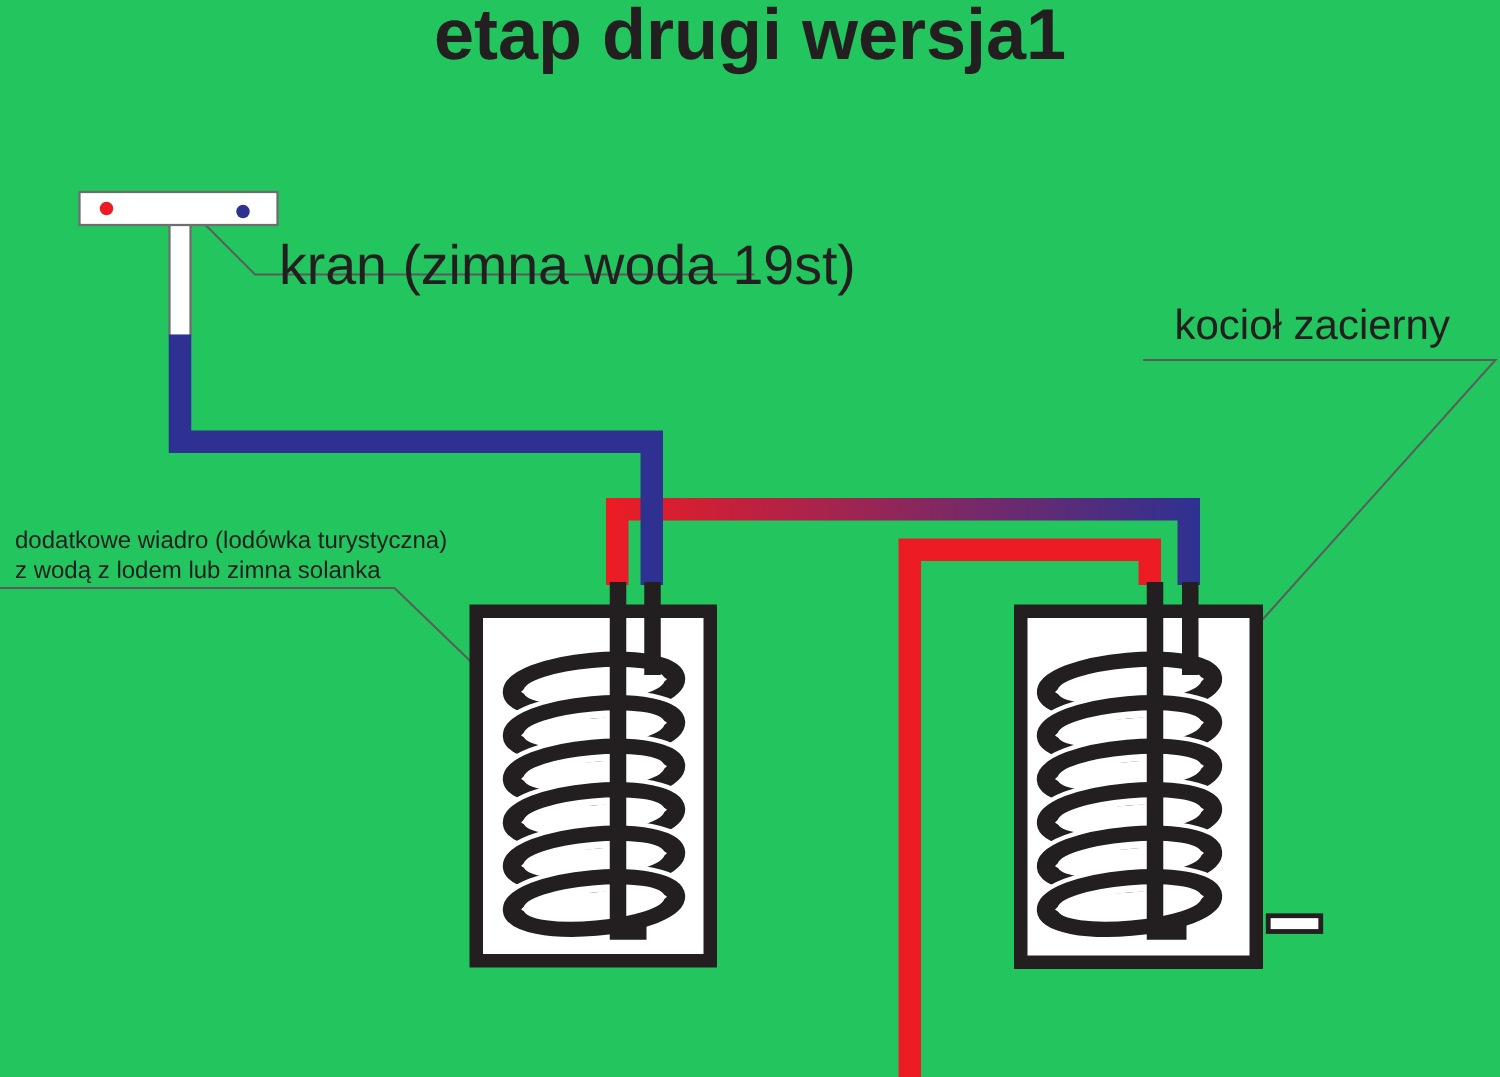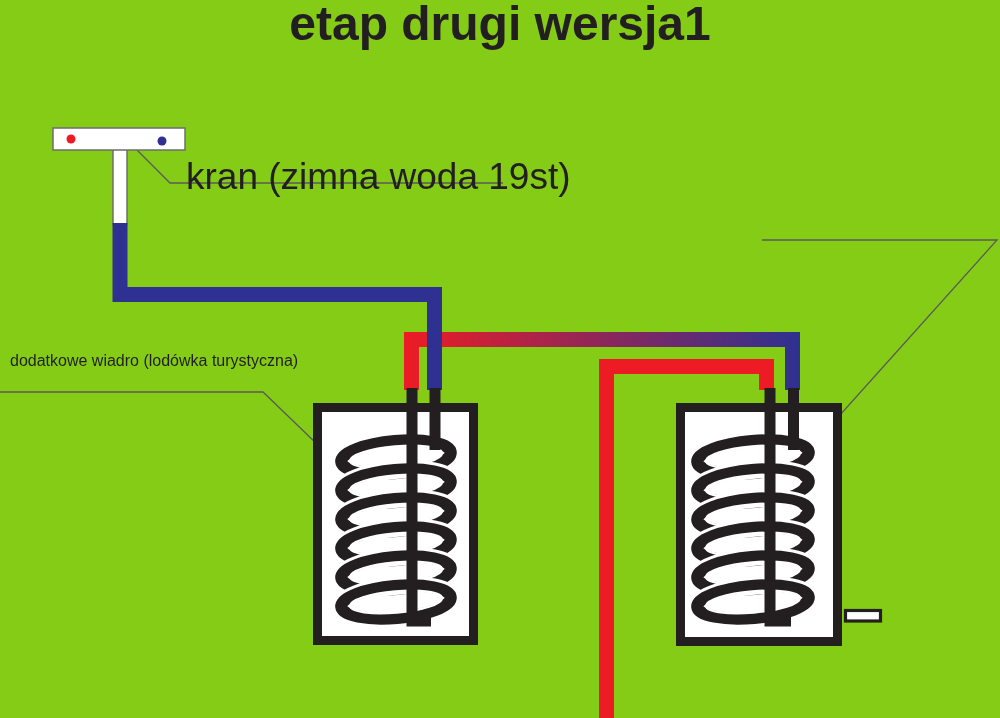--- a/index.html
+++ b/index.html
@@ -1,18 +1,18 @@
 <!DOCTYPE html>
 <html><head>
 <meta charset="utf-8">
 <style>
   html,body{margin:0;padding:0;background:#ffffff;}
   #stage{
     position:relative;width:1000px;height:718px;overflow:hidden;
-    background:#84cc16;font-family:"Liberation Sans",sans-serif;
+    background:#22c55e;font-family:"Liberation Sans",sans-serif;
   }
   #stage svg{position:absolute;left:0;top:0;}
   .lbl{position:absolute;color:#231F20;white-space:nowrap;}
   .lbl-title{left:0;right:0;top:-4px;text-align:center;font-size:48px;font-weight:700;letter-spacing:0px;}
   .lbl-kran{left:186px;top:156px;font-size:37px;}
   .lbl-zimna{left:222px;top:251px;font-size:28px;}
   .lbl-kociol{left:783px;top:201px;font-size:28px;}
   .lbl-bucket{left:10px;top:351px;font-size:16px;line-height:20px;}
 </style>
 </head>
@@ -123,16 +123,18 @@
       <path d="M 435 388 L 435 450"></path>
       <path d="M 770 388 L 770 621 L 791 621"></path>
       <path d="M 793.5 388 L 793.5 450"></path>
     </g>
 
     <rect x="845.5" y="610.5" width="35" height="10.5" stroke-width="3.2" fill="#ffffff" stroke="#231F20"></rect>
   </svg>
 
   <div class="lbl lbl-title">etap drugi wersja1</div>
   <div class="lbl lbl-kran">kran (zimna woda 19st)</div>
+  <div class="lbl lbl-kociol">kocioł zacierny</div>
   <div class="lbl lbl-bucket">
     <div>dodatkowe wiadro (lodówka turystyczna)</div>
+    <div>z wodą z lodem lub zimna solanka</div>
   </div>
 </div>
 
 </body></html>

